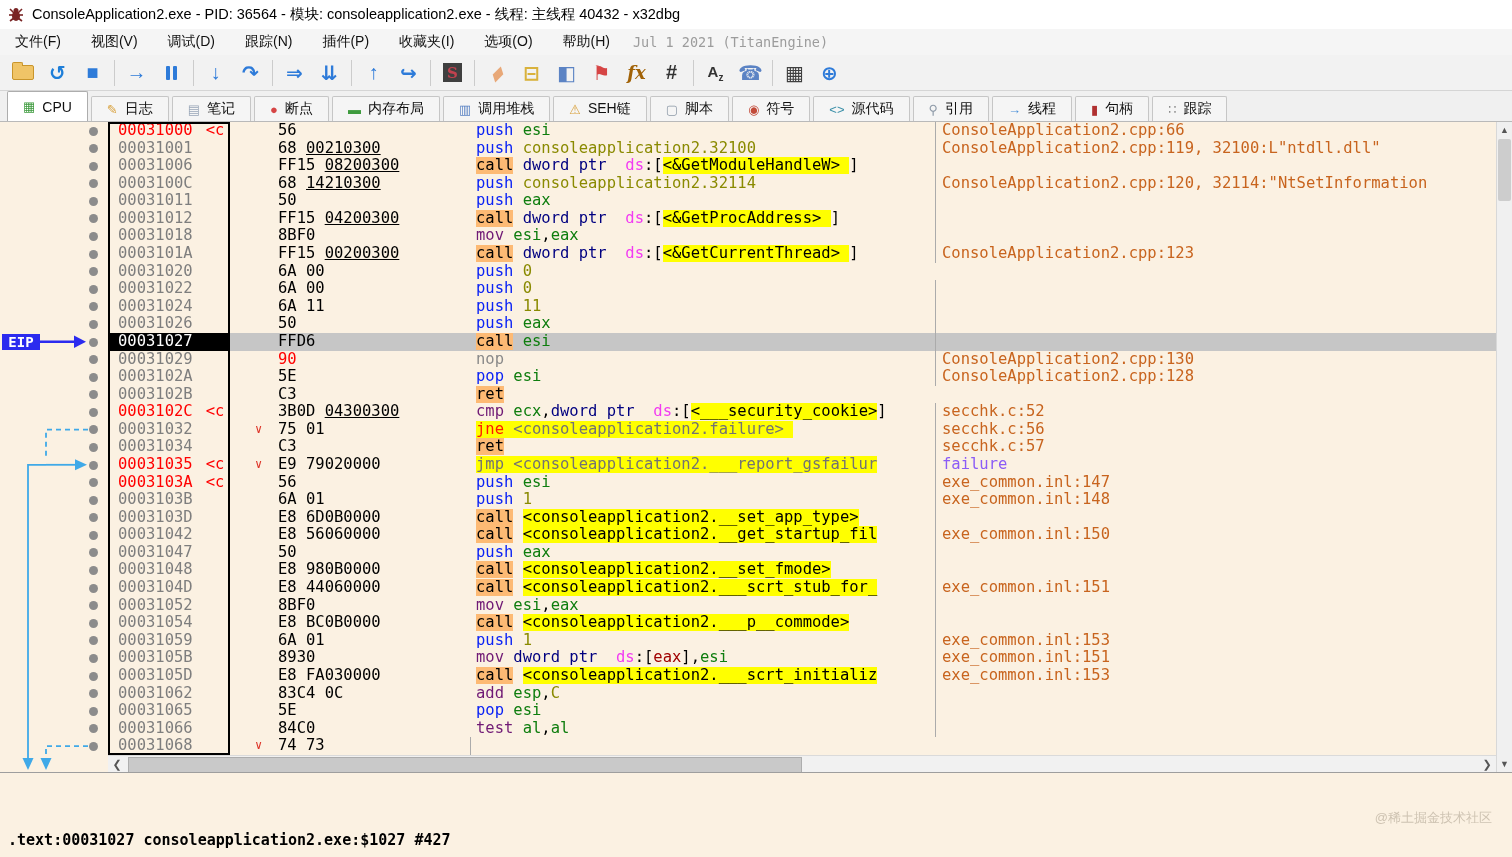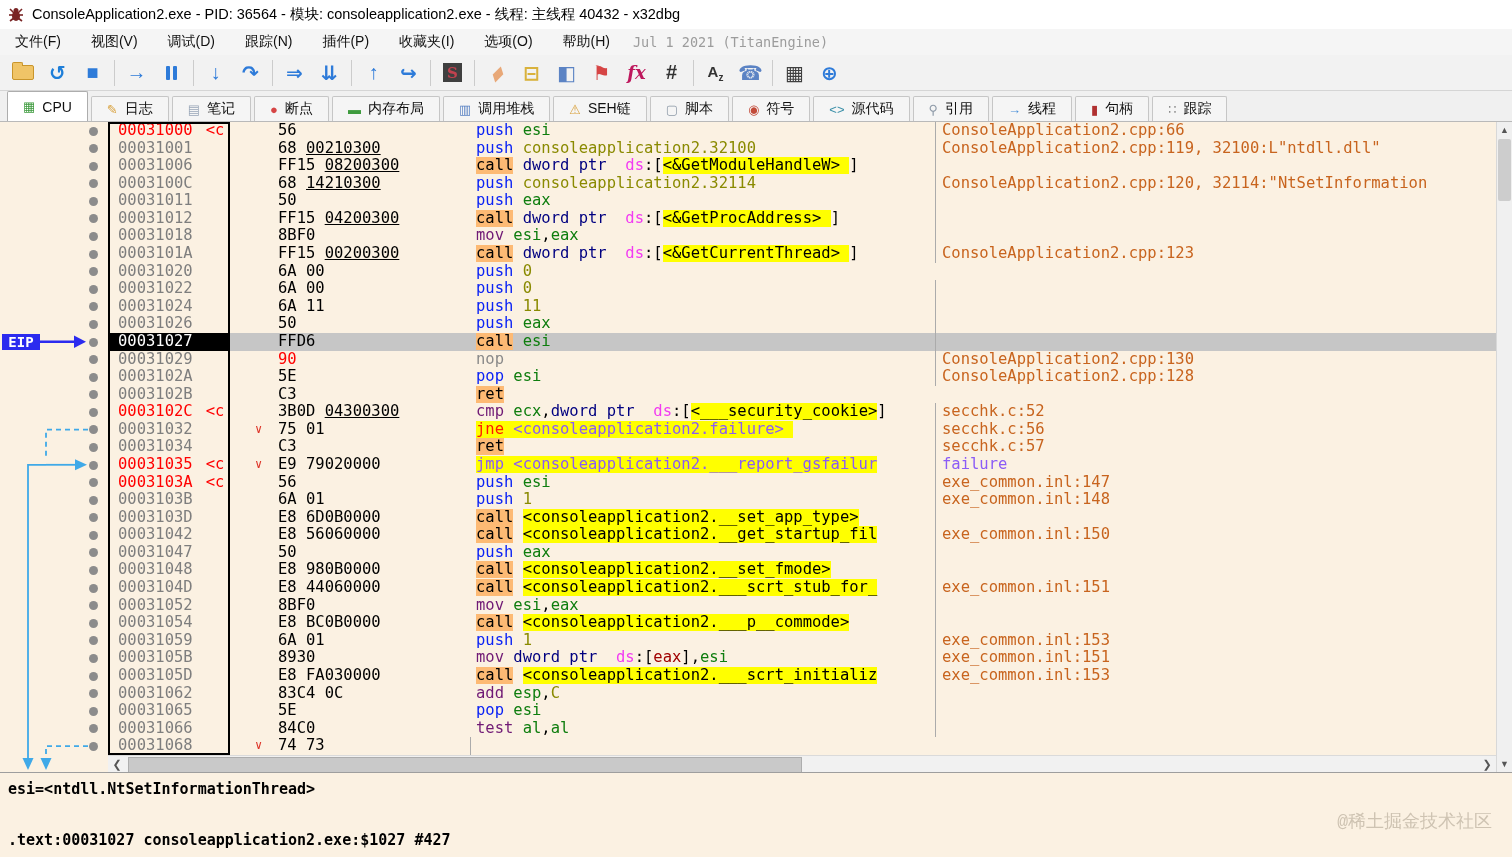--- a/index.html
+++ b/index.html
@@ -57,21 +57,21 @@
   .c-cm{flex:1;box-sizing:border-box;padding-left:6px;border-left:1px solid #ABABAB;color:#C8641E;overflow:hidden}
   .c-cm.cm-red{color:#8b5cf6}
   .row-sel .c-bytes,.row-sel .c-instr,.row-sel .c-cm{background:#C6C6C6}
   .row-sel .c-addr{background:#000;color:#FFF}
   
   .st{color:#000}.sk{color:#701a75}
   .sb{color:#0B23F5}
   .sg{color:#8A8A8A}
   .sc{background:#fdba74;color:#000}
   .sjr{background:#FFFF00;color:#FF1A00}
-  .sjk{background:#FFFF00;color:#8b5cf6}
+  .sjk{background:#FFFF00;color:#737373}
   .sy{background:#FFFF00;color:#000}
   .sr{color:#0E7D0E}
   .sn{color:#8A8A00}.sm{color:#8A8A00}
   .sd{color:#F23BF2}
   .sp{color:#000080}
   .smr{color:#A00000}
   .af{position:absolute;left:108px;width:122px;height:2px;background:#000}
   
   .eip-badge{position:absolute;left:2px;top:211.5px;width:38px;height:16.5px;background:#2B2BEF;color:#FFF;
              font-family:"DejaVu Sans Mono",monospace;font-weight:700;font-size:14px;line-height:16.5px;text-align:center}
@@ -82,22 +82,22 @@
   .vs-thumb{position:absolute;left:1px;top:17px;width:13px;height:62px;background:#CDCDCD;border-radius:2px}
   .hscroll{position:absolute;left:108px;top:633px;width:1388px;height:17px;background:#F1F1F1;
            border-top:1px solid #DADADA;box-sizing:border-box}
   .hs-btn{position:absolute;top:0;width:16px;height:16px;color:#555;font-size:11px;text-align:center;line-height:16px}
   .hs-thumb{position:absolute;left:20px;top:1px;width:672px;height:14px;background:#C9C9C9;border:1px solid #ADADAD}
   
   .infobox{height:85px;background:#FBF1E2;border-top:1px solid #9E9E9E;position:relative;
            font-family:"DejaVu Sans Mono",monospace;font-weight:700;font-size:15px;color:#000;box-sizing:border-box}
   .info-line1{position:absolute;left:8px;top:7px}
   .info-line2{position:absolute;left:8px;top:58px}
-  .watermark{position:absolute;right:20px;top:36px;color:#CEC3B2;font-size:18px;font-weight:400;
-             font-family:Liberation Mono, monospace}
+  .watermark{position:absolute;right:20px;top:36px;color:#CEC3B2;font-size:13px;font-weight:400;
+             font-family:Liberation Sans, sans-serif}
 </style>
 </head>
 <body>
 
 <div class="titlebar">
   <svg class="bug" viewBox="0 0 18 18">
     <g stroke="#7A2525" stroke-width="1.6" fill="none">
       <line x1="3" y1="3" x2="7" y2="7"></line>
         <line x1="15" y1="3" x2="11" y2="7"></line>
       <line x1="2" y1="9" x2="6" y2="9"></line>
@@ -176,21 +176,21 @@
     <div class="tbtn">
       <span style="color: rgb(217, 178, 60);">⊟</span>
     </div>
     <div class="tbtn">
       <span style="color: rgb(91, 131, 196);">◧</span>
     </div>
     <div class="tbtn">
       <span style="color: rgb(214, 69, 69);">⚑</span>
     </div>
     <div class="tbtn">
-      <span class="fx" style="color: #be185d;">fx</span>
+      <span class="fx" style="color: #a16207;">fx</span>
     </div>
     <div class="tbtn">
       <span style="color: rgb(51, 51, 51);">#</span>
     </div>
     <div class="tsep"></div>
     <div class="tbtn">
       <span class="az" style="color: rgb(51, 51, 51);">A<sub>z</sub></span>
     </div>
     <div class="tbtn">
       <span style="color: rgb(91, 131, 196);">☎</span>
@@ -326,16 +326,15 @@
     <div class="vs-btn" style="bottom:0;top:auto">▼</div>
   </div>
   <div class="hscroll">
     <div class="hs-btn" style="left:1px">❮</div>
     <div class="hs-thumb"></div>
     <div class="hs-btn" style="right:1px">❯</div>
   </div>
 </div>
 
 <div class="infobox">
-  <div class="info-line1">esi=&lt;ntdll.NtSetInformationThread&gt;</div>
   <div class="info-line2">.text:00031027 consoleapplication2.exe:$1027 #427</div>
   <div class="watermark">@稀土掘金技术社区</div>
 </div>
 
 </body></html>

